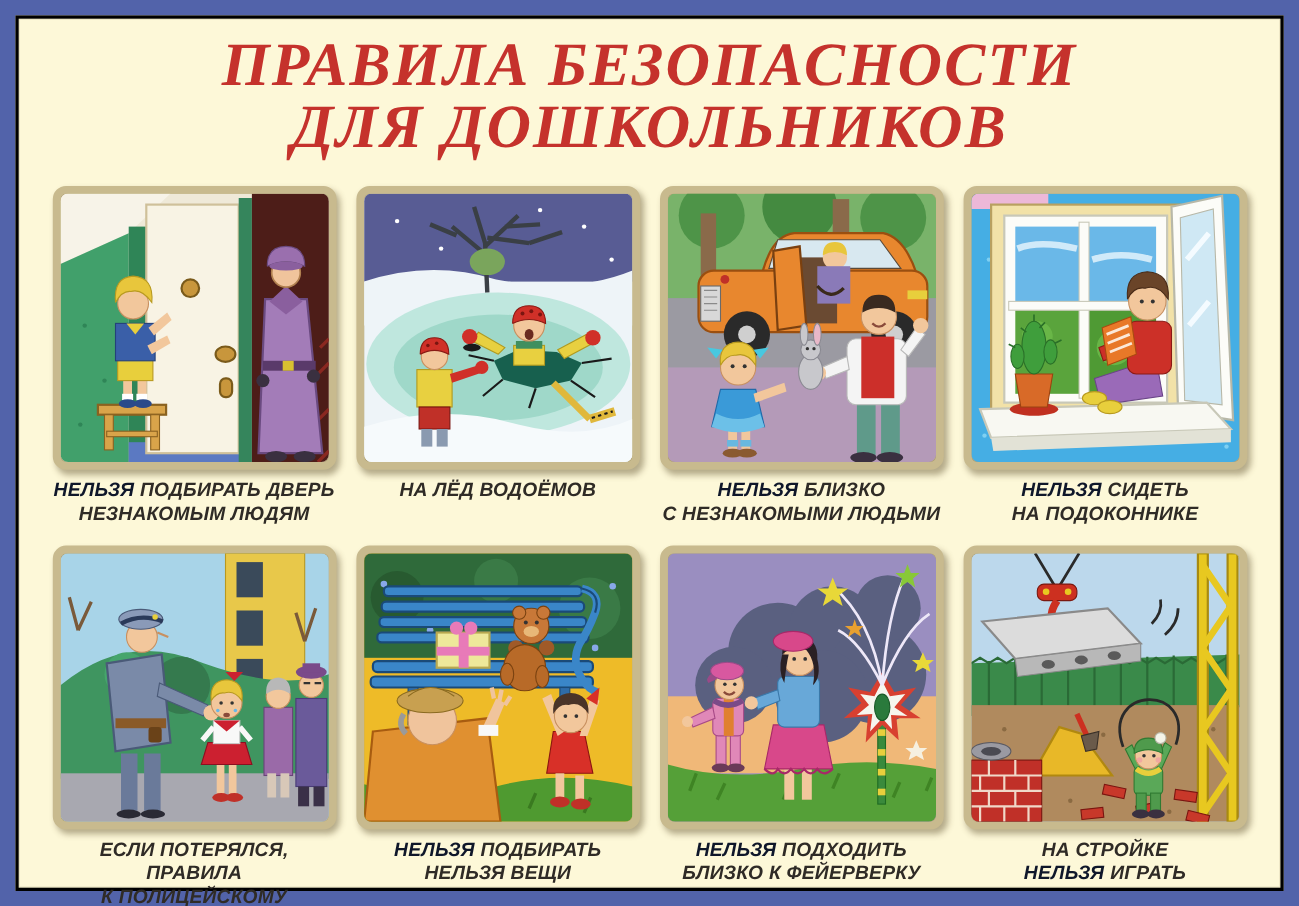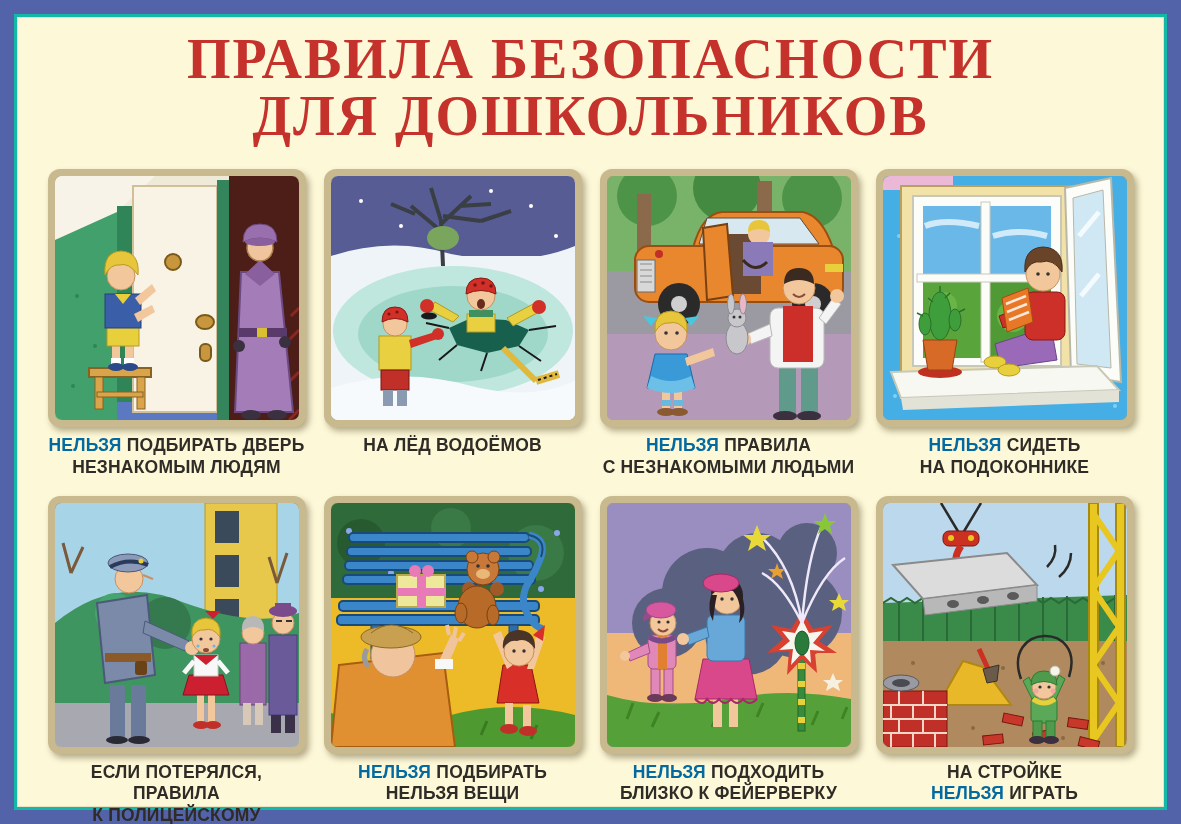--- a/index.html
+++ b/index.html
@@ -3,22 +3,23 @@
 <meta charset="utf-8">
 <style>
   html,body { margin:0; padding:0; }
   body {
     width:1181px; height:824px; position:relative;
     background:#5263aa; overflow:hidden;
     font-family:"Liberation Sans", sans-serif;
   }
   .poster-inner {
     position:absolute; left:14px; top:14px; right:14px; bottom:14px;
-    background:#fdf8d8; border:3px solid #14b8a6;
+    background:#fdf8d8; border:3px solid #000000;
     box-shadow: inset 0 0 0 1px #e8e2c0;
+    font-style: italic;
   }
   .title {
     margin-top:14px; text-align:center;
     font-family:"Liberation Serif", serif;
     font-weight:bold; color:#c5322c;
     font-size:56px; line-height:1.02; letter-spacing:2px;
   }
   .row { display:flex; justify-content:center; gap:18px; }
   .row1 { margin-top:24px; }
   .row2 { margin-top:18px; }
@@ -29,21 +30,21 @@
     background:#c8ba8e;
     box-shadow:3px 4px 6px rgba(90,75,40,.45), inset 0 0 0 1px #b0a276;
   }
   .art { width:244px; height:244px; border-radius:7px; overflow:hidden; }
   .art svg { display:block; width:244px; height:244px; }
   .caption {
     margin-top:8px; text-align:center;
     font-weight:bold; font-size:17.5px; line-height:1.22;
     color:#2f2b26; letter-spacing:.2px;
   }
-  .nelzya { color:#0369a1; margin-right:.30em; }
+  .nelzya { color:#0f172a; margin-right:.30em; }
   .nelzya:empty { display:none; margin:0; }
 </style>
 </head>
 <body>
 
 <div class="poster-inner">
 
   <div class="title">
     <div>ПРАВИЛА БЕЗОПАСНОСТИ</div>
     <div>ДЛЯ ДОШКОЛЬНИКОВ</div>
@@ -242,21 +243,21 @@
             <path d="M48,156 Q46,136 64,135 Q82,136 80,156 Q72,144 62,147 Q54,146 48,156" fill="#e8c63c" stroke="#b89a20"></path>
             <polygon points="44,150 36,140 50,142" fill="#48c8e0"></polygon>
                 <polygon points="84,150 92,140 78,142" fill="#48c8e0"></polygon>
             <circle cx="59" cy="157" r="1.8" fill="#333"></circle>
                 <circle cx="70" cy="157" r="1.8" fill="#333"></circle>
           </g>
         </svg>
           </div>
       </div>
       <div class="caption">
-        <div><span class="nelzya">НЕЛЬЗЯ</span><span>ПРАВИЛА</span></div>
+        <div><span class="nelzya">НЕЛЬЗЯ</span><span>БЛИЗКО</span></div>
         <div>С НЕЗНАКОМЫМИ ЛЮДЬМИ</div>
       </div>
     </div>
 
     <div class="cell">
       <div class="panel">
         <div class="art">
             <svg viewBox="0 0 244 244">
           <rect width="244" height="244" fill="#45aee4"></rect>
           <rect width="70" height="14" fill="#ecb8d8"></rect>

